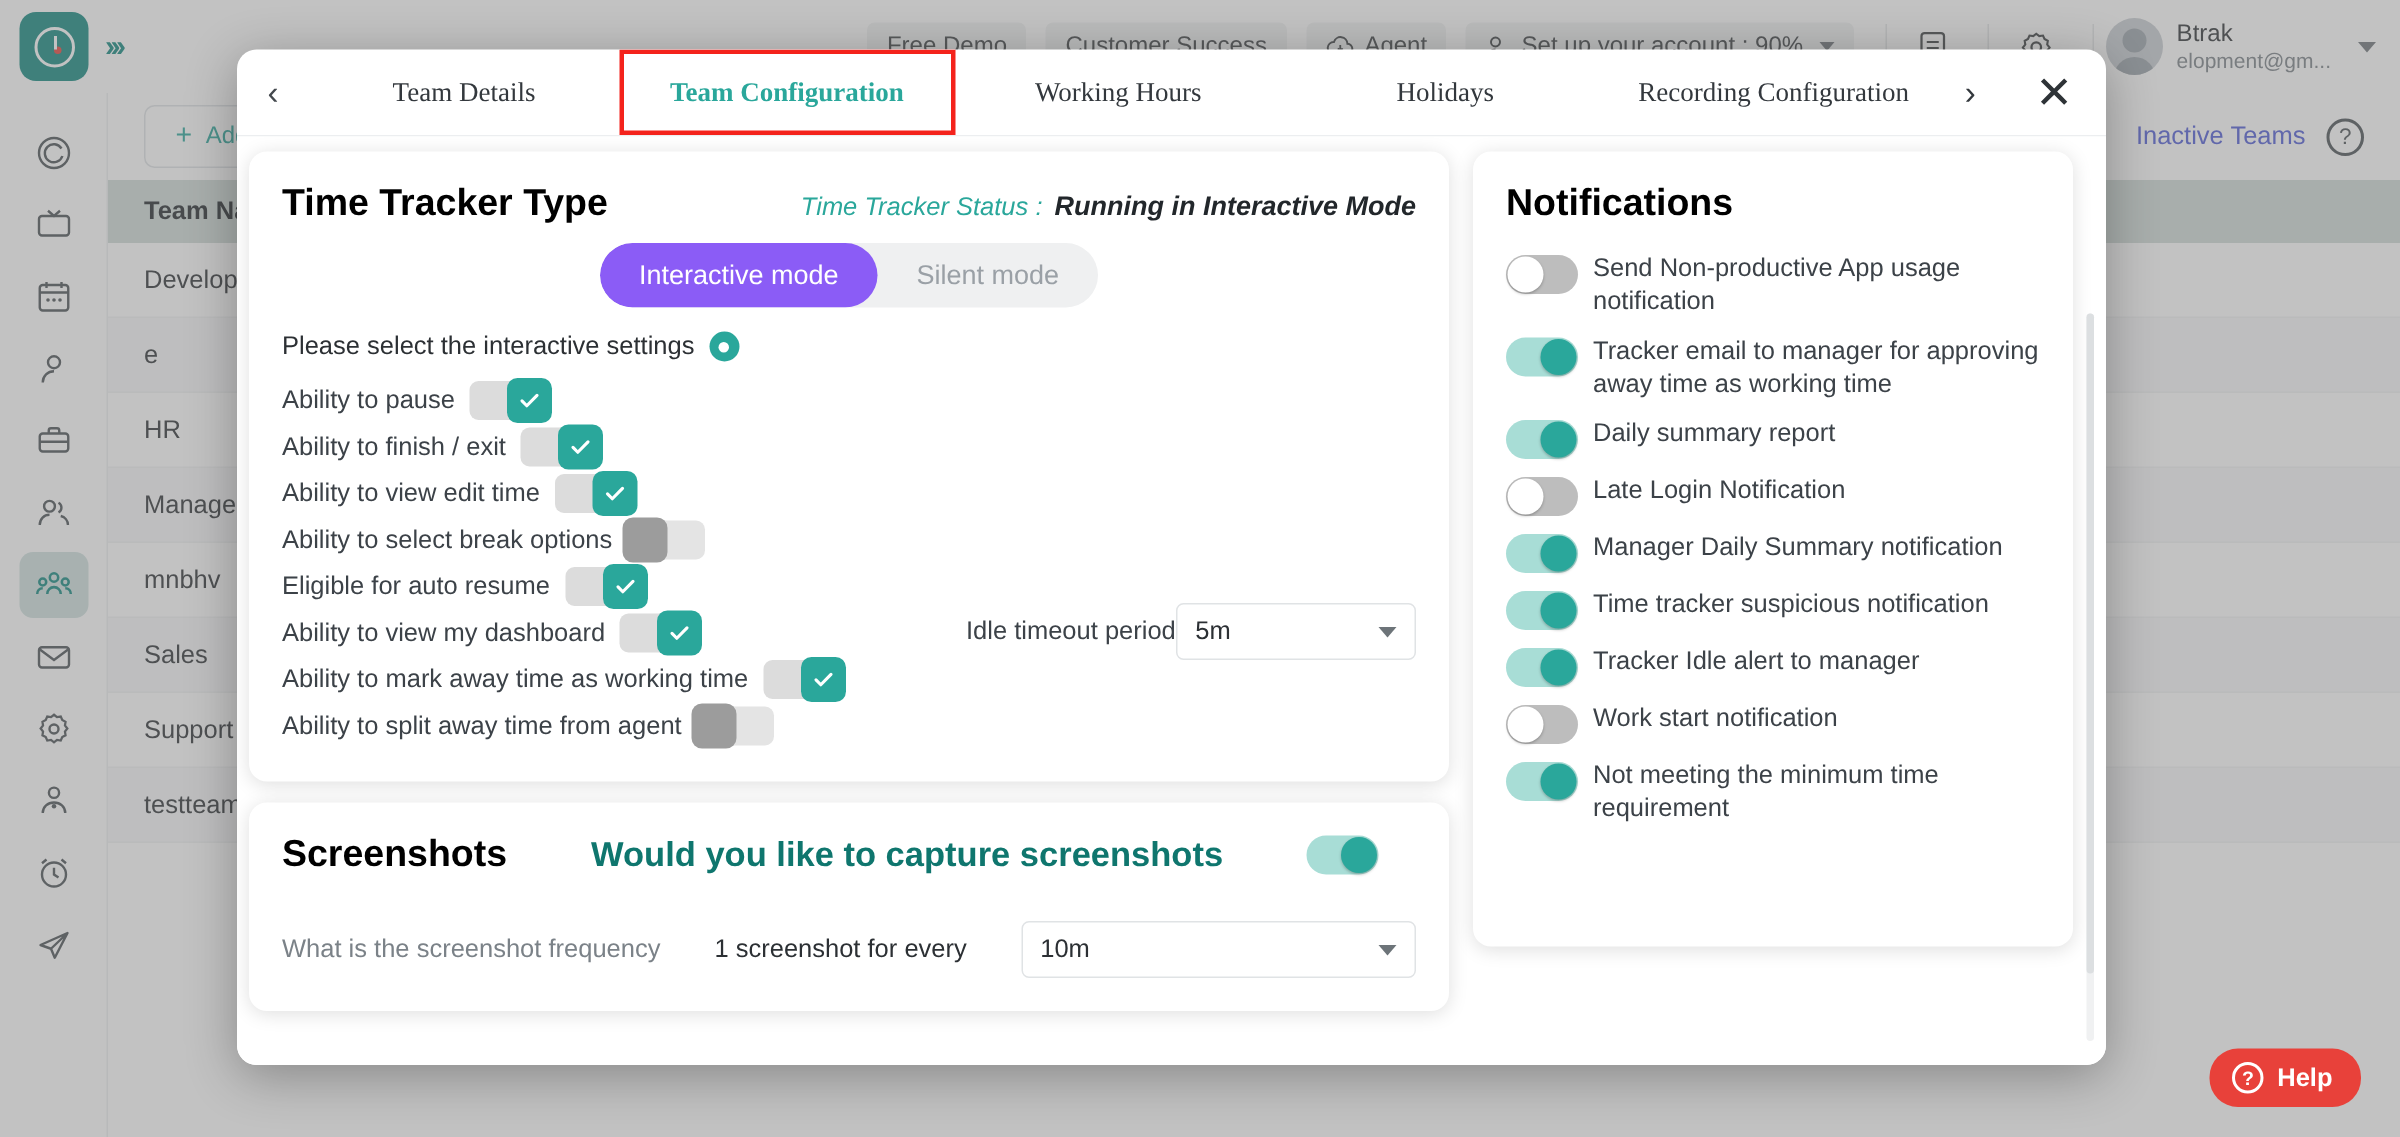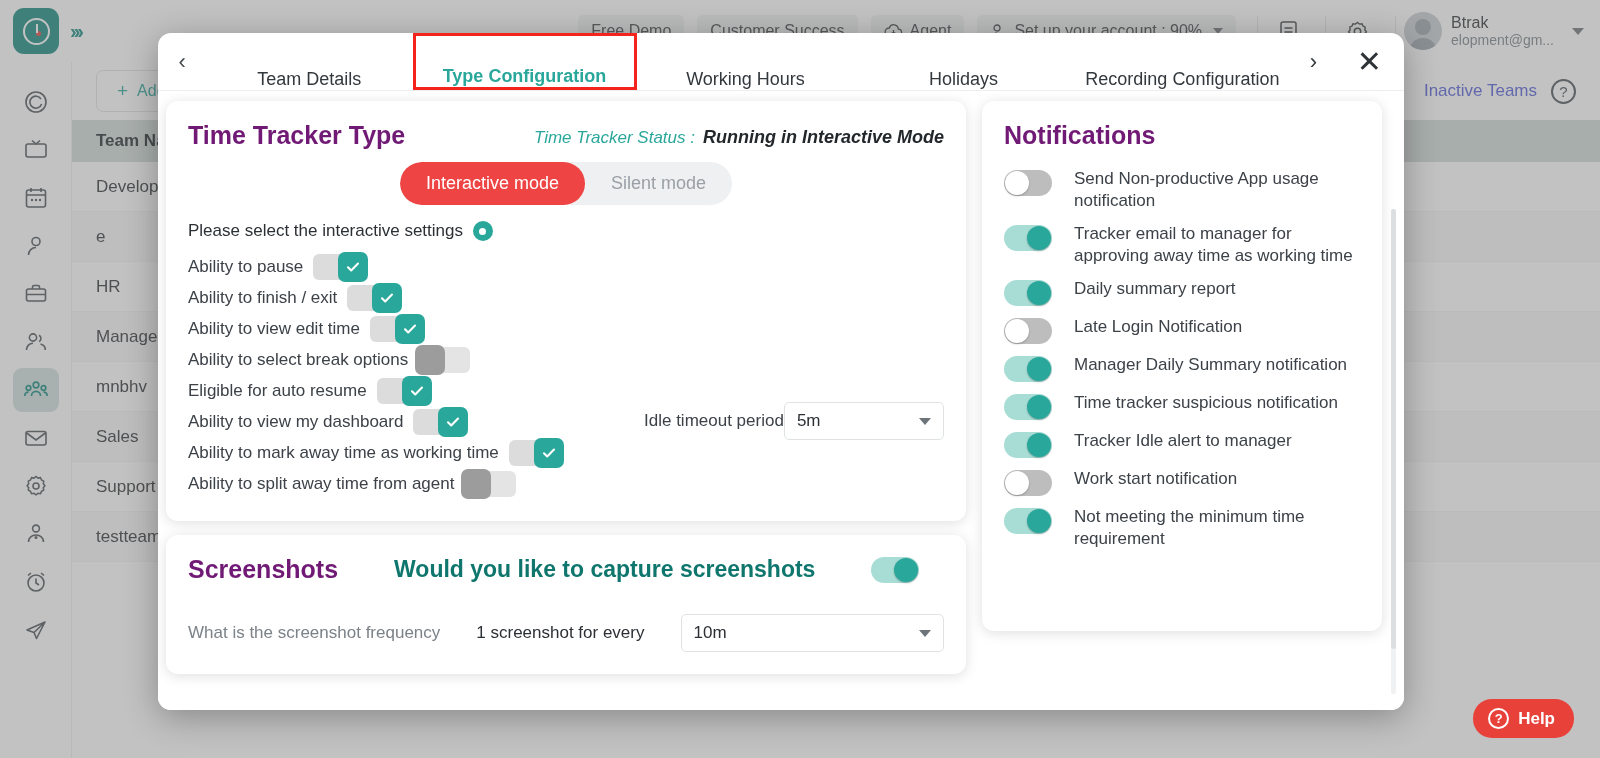--- a/index.html
+++ b/index.html
@@ -63,21 +63,21 @@
   .help-fab { position:absolute; right:26px; bottom:20px; z-index:6; background:#e8413a; color:#fff; border-radius:19px;
               padding:9px 19px 9px 15px; display:flex; align-items:center; gap:9px; font-size:17px; font-weight:bold; }
   .help-fab .circ { width:21px;height:21px;border:2px solid #fff;border-radius:50%;display:flex;align-items:center;justify-content:center;font-size:13px; }
 
   
   #modal { position:absolute; left:158px; top:33px; width:1246px; height:677px; background:#fff;
            border-radius:13px; box-shadow:0 7px 34px rgba(0,0,0,.3); z-index:10; display:flex; flex-direction:column; overflow:hidden; }
 
   .tabbar { height:58px; display:flex; align-items:stretch; border-bottom:1px solid #eceef0; flex:none; position:relative; }
   .tab-back { width:50px; display:flex; align-items:center; justify-content:center; color:#44494e; font-size:22px; }
-  .tab { display:flex; align-items:flex-end; justify-content:center; font-size:18px; color:#33383d; padding:0 6px; white-space:nowrap; }
+  .tab { display:flex; align-items:center; justify-content:center; font-size:18px; color:#33383d; padding:0 6px; white-space:nowrap;font-family:Liberation Serif, serif; }
   .tab.t1 { width:214px; }
   .tab.t2 { width:232px; color:#2aa79b; font-weight:bold; border:3px solid #f4231c; background:#fff; }
   .tab.t3 { width:226px; }
   .tab.t4 { width:226px; }
   .tab.t5 { width:228px; }
   .tab-fwd { width:44px; display:flex; align-items:center; justify-content:center; color:#33383d; font-size:22px; }
   .tab-close { margin-left:auto; width:72px; display:flex; align-items:center; justify-content:center;
                color:#2e3337; font-size:30px; font-weight:300; }
 
   .modal-body { flex:1; overflow:hidden; position:relative; background:#fff; padding:0 14px 0 0; }
@@ -86,31 +86,31 @@
 
   .enable-card { margin:12px 8px 0 8px; background:#fff; border-radius:12px; box-shadow:0 2px 12px rgba(0,0,0,.12);
                  height:62px; display:flex; align-items:center; padding-left:16px; gap:16px; }
   .enable-label { font-size:17px; color:#63696e; }
 
   .cols { display:flex; gap:16px; padding:10px 8px 0 8px; }
   .col-left { width:800px; }
   .col-right { flex:1; }
 
   .card { background:#fff; border-radius:12px; box-shadow:0 2px 13px rgba(0,0,0,.13); padding:20px 22px 22px 22px; margin-bottom:14px; }
-  .sec-title { font-size:25px; color:#701a75; font-weight:bold; }
+  .sec-title { font-size:25px; color:#000000; font-weight:bold; }
 
   .tt-head { display:flex; align-items:flex-start; }
   .tt-status { margin-left:auto; display:flex; align-items:baseline; gap:8px; padding-top:6px;font-style:italic; }
   .tt-status-lbl { font-size:17px; color:#2aa79b; }
   .tt-status-val { font-size:18px; color:#22272b; font-weight:bold; }
 
   .segwrap { display:flex; justify-content:center; margin-top:12px; }
   .seg { display:flex; background:#eff0f1; border-radius:22px; overflow:hidden; }
   .seg-btn { padding:11px 26px; font-size:18px; color:#9aa0a6; }
-  .seg-btn.on { background:#ef4444; color:#fff; border-radius:22px; }
+  .seg-btn.on { background:#8b5cf6; color:#fff; border-radius:22px; }
 
   .hint { margin-top:16px; display:flex; align-items:center; gap:10px; font-size:17px; color:#2c3034; }
   .eye { width:20px;height:20px;border-radius:50%;background:#2aa79b;position:relative; }
   .eye:after { content:""; position:absolute; left:6.5px; top:6.5px; width:7px;height:7px; border-radius:50%; background:#fff; }
 
   .opt-area { display:flex; margin-top:10px; }
   .opt-list { flex:1; }
   .opt-row { height:31px; display:flex; align-items:center; }
   .opt-label { font-size:17px; color:#3c4248; }
 
@@ -136,21 +136,21 @@
   .ss-every { font-size:17px; color:#2c3034; }
 
   
   .psw { width:48px; height:26px; border-radius:14px; background:#bdbdbd; position:relative; flex:none; }
   .psw .pk { position:absolute; top:1px; left:1px; width:24px; height:24px; border-radius:50%; background:#fff;
              box-shadow:0 1px 2px rgba(0,0,0,.25); }
   .psw.on { background:#a8ddd6; }
   .psw.on .pk { left:auto; right:1px; background:#2aa79b; }
 
   .nt-list { margin-top:18px; }
-  .nt-row { display:flex; align-items:flex-start; gap:22px; margin-bottom:10px; }
+  .nt-row { display:flex; align-items:flex-start; gap:10px; margin-bottom:10px; }
   .nt-row .psw { margin-top:2px; }
   .nt-label { font-size:17px; color:#3c4248; line-height:1.32; }
 </style>
 </head>
 <body>
 
 <div id="bg-app">
 
   <div class="topbar">
     <div class="logo-box">
@@ -339,21 +339,21 @@
 </div>
 
 <div id="modal">
 
   <div class="tabbar">
     <div class="tab-back">‹</div>
     <div class="tab t1">
       <span>Team Details</span>
     </div>
     <div class="tab t2">
-      <span>Type Configuration</span>
+      <span>Team Configuration</span>
     </div>
     <div class="tab t3">
       <span>Working Hours</span>
     </div>
     <div class="tab t4">
       <span>Holidays</span>
     </div>
     <div class="tab t5">
       <span>Recording Configuration</span>
     </div>

